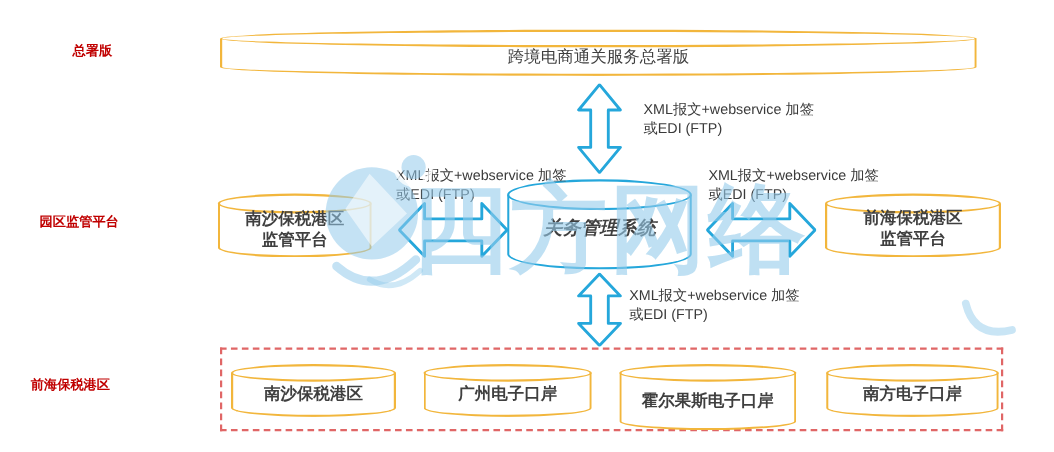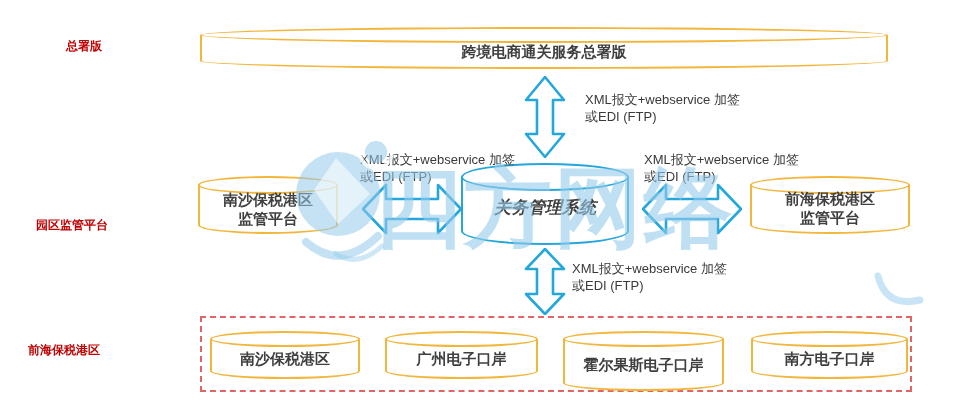--- a/index.html
+++ b/index.html
@@ -38,27 +38,27 @@
   .wm{position:absolute;z-index:50;pointer-events:none;}
   .wm-text{font-weight:bold;font-size:88px;line-height:96px;letter-spacing:2px;
            color:rgba(148,203,235,0.60);white-space:nowrap;}
 </style>
 </head>
 <body>
 
 <div id="canvas">
 
   <div class="rowlab" style="left:66px;top:38px;">总署版</div>
-  <div class="rowlab" style="left:36px;top:193px;margin-top:24px;">园区监管平台</div>
+  <div class="rowlab" style="left:36px;top:193px;">园区监管平台</div>
   <div class="rowlab" style="left:28px;top:342px;">前海保税港区</div>
 
   <div class="cyl cyl-yellow" style="left:200px;top:27px;width:688px;height:42px;--eh:16px;">
     <div class="cap"></div>
     <div class="bod"></div>
-    <div class="txt" style="font-size:15px;font-weight:700;">跨境电商通关服务总署版</div>
+    <div class="txt" style="font-size:15px;font-weight:400;">跨境电商通关服务总署版</div>
   </div>
 
   <div class="arrow" style="left:523px;top:76px;">
     <svg width="44" height="82" viewBox="0 0 44 82">
       <polygon points="22,1 3,24 14,24 14,58 3,58 22,81 41,58 30,58 30,24 41,24" fill="#ffffff" stroke="#25A7DB" stroke-width="2.6" stroke-linejoin="round"></polygon>
     </svg>
   </div>
   <div class="alab" style="left:585px;top:92px;">
     <div>XML报文+webservice 加签</div>
     <div>或EDI (FTP)</div>

